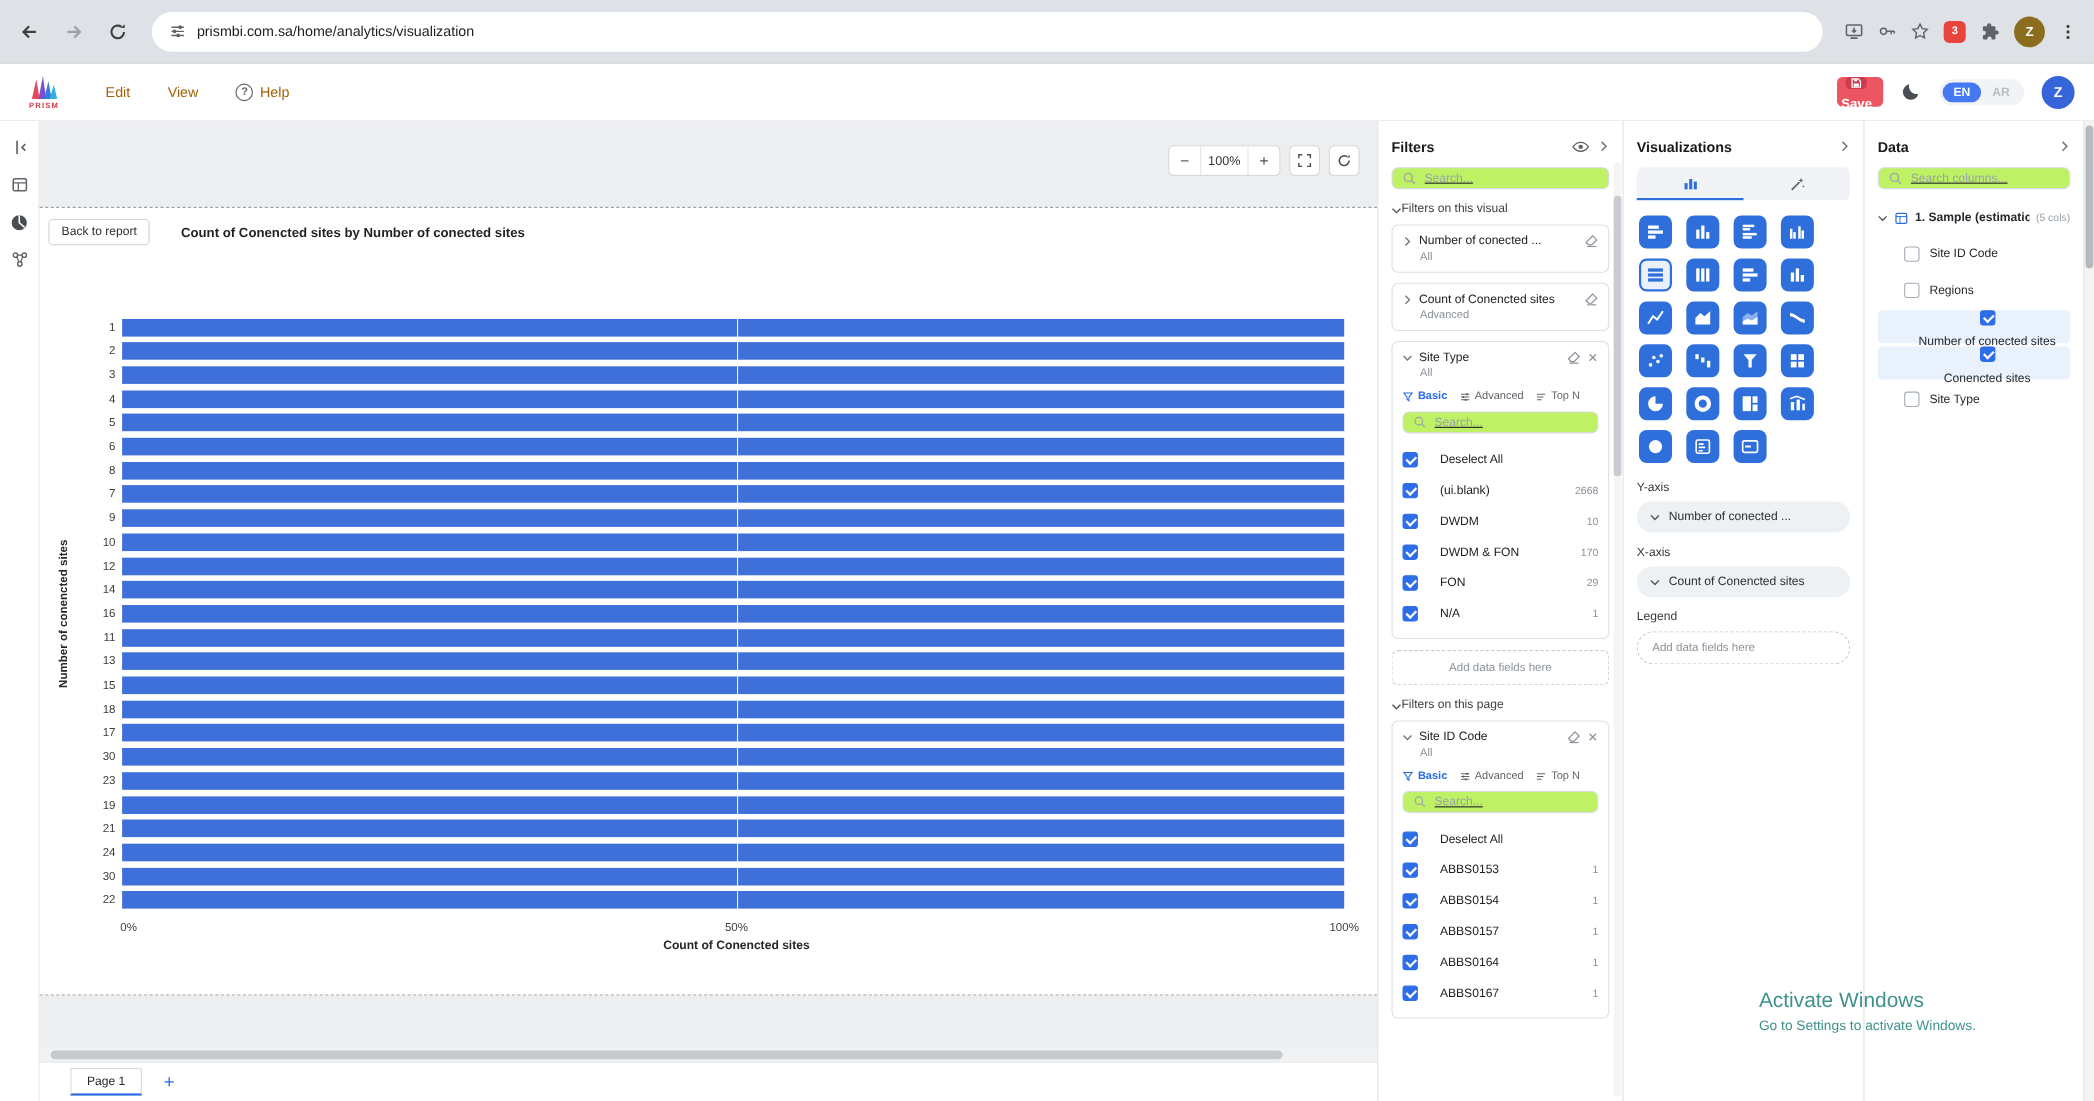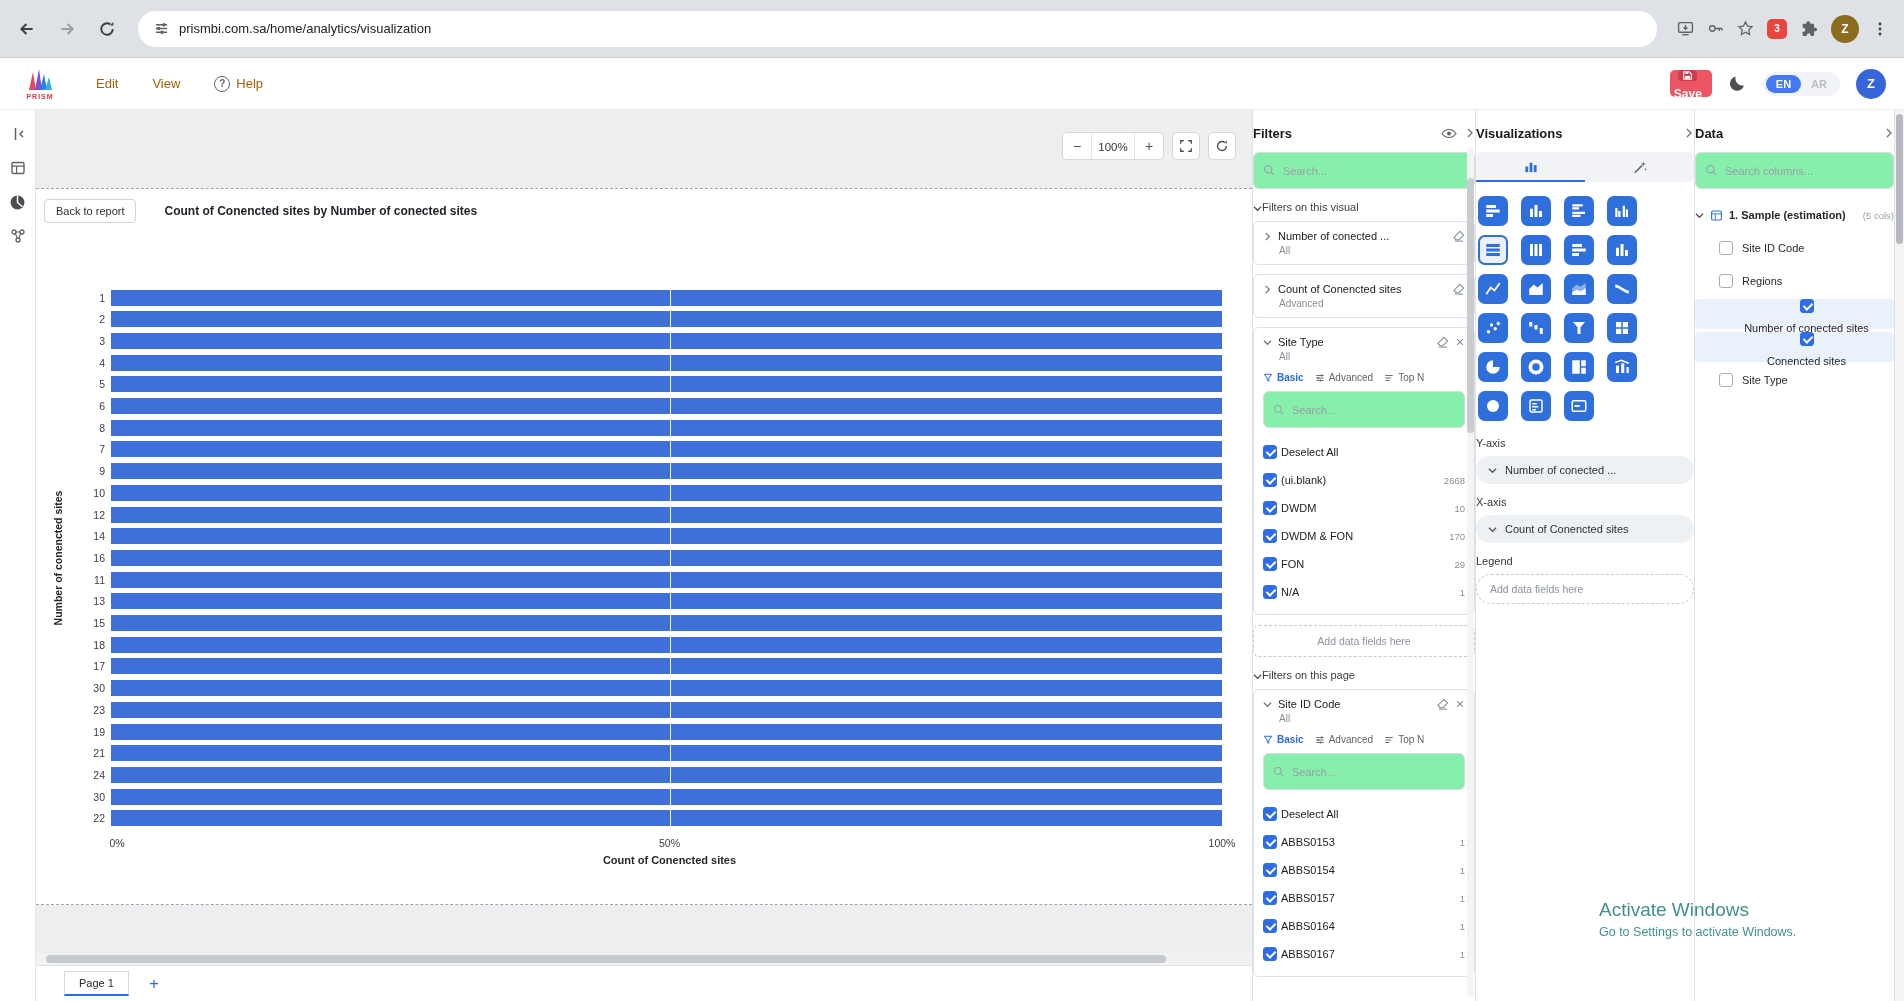--- a/index.html
+++ b/index.html
@@ -61,40 +61,40 @@
   .x-label {position:absolute; left:81px; right:30px; top:665px; text-align:center; font-size:11px; font-weight:700; color:#24282c;}
   .y-label {position:absolute; left:22px; top:369px; transform:translate(-50%,-50%) rotate(-90deg); white-space:nowrap; font-size:10.5px; font-weight:700; color:#24282c;}
 
   .h-scroll-track {position:absolute; left:0; right:0; bottom:36px; height:12px; background:#f1f2f3;}
   .h-scroll-thumb {position:absolute; left:10px; top:2px; width:1120px; height:8px; background:#c6c9cd; border-radius:4px; cursor:pointer;}
   .tab-bar {position:absolute; left:0; right:0; bottom:0; height:36px; background:#fff; border-top:1px solid #e3e4e6; display:flex; align-items:center; padding-left:28px; gap:20px;}
   .page-tab {border:1px solid #d6d9dd; border-bottom:2px solid #2b6be4; background:#fff; padding:5px 14px; font-size:11px; color:#24282c; cursor:pointer;}
   .add-page-btn {color:#2b6be4; font-size:17px; font-weight:400; cursor:pointer;}
 
   
-  .panel {position:absolute; top:110px; bottom:0; background:#fff; border-left:1px solid #dfe1e5; padding:8px 0; overflow:hidden;}
+  .panel {position:absolute; top:110px; bottom:0; background:#fff; border-left:1px solid #dfe1e5; padding:8px 12px; overflow:hidden;}
   #filters-panel {left:1252px; width:223px;}
   #viz-panel {left:1475px; width:219px;}
   #data-panel {left:1694px; width:200px;}
   .panel-head {display:flex; align-items:center; gap:8px; height:30px; margin-bottom:4px;}
   .panel-title {flex:1; font-size:13px; font-weight:700; color:#17191c;}
-  .search-box {height:37px; border:1px solid #d7dadf; border-radius:6px; display:flex; align-items:center; gap:7px; padding:0 9px; margin:4px 0 12px; background:#86efac;}
+  .search-box {height:20px; border:1px solid #d7dadf; border-radius:6px; display:flex; align-items:center; gap:7px; padding:0 9px; margin:4px 0 12px; background:#bef264;text-decoration:underline;}
   .search-box input {font-size:11px; color:#555; width:100%;}
   .search-box input::placeholder {color:#9aa0a6;}
   .section-label {display:flex; align-items:flex-end; gap:0; font-size:11px; color:#3c4043; margin:6px 0 8px; cursor:pointer;}
 
   .filter-card {border:1px solid #dcdfe4; border-radius:6px; padding:8px 9px; margin-bottom:9px; background:#fff;}
   .fc-head {display:flex; align-items:center; gap:6px;}
   .fc-name {flex:1; font-size:11px; color:#202124; white-space:nowrap; overflow:hidden; text-overflow:ellipsis;}
   .fc-state {font-size:10px; color:#8a8f98; margin:3px 0 0 16px;}
   .fc-tabs {display:flex; gap:11px; margin:10px 0 8px;}
   .fc-tab {display:flex; align-items:center; gap:4px; font-size:10px; color:#5f6368; cursor:pointer;}
   .fc-tab.active {color:#2b6be4; font-weight:700;}
   .fsearch {margin:2px 0 10px;}
-  .fitem {display:flex; align-items:center; gap:4px; height:28px; font-size:11px; color:#202124; cursor:pointer;}
+  .fitem {display:flex; align-items:center; gap:20px; height:28px; font-size:11px; color:#202124; cursor:pointer;}
   .flabel {white-space:nowrap; overflow:hidden; text-overflow:ellipsis;}
   .count {margin-left:auto; font-size:9.5px; color:#8a8f98;}
   .cb {width:14px; height:14px; border:1.4px solid #a7adb5; border-radius:3px; flex:none; position:relative; cursor:pointer;}
   .cb.checked {background:#2e6de8; border-color:#2e6de8;}
   .cb.checked::after {content:""; position:absolute; left:4px; top:1px; width:4px; height:7px; border:solid #fff; border-width:0 2px 2px 0; transform:rotate(45deg);}
   .add-fields-box {border:1px dashed #c6cad0; border-radius:6px; height:32px; display:flex; align-items:center; justify-content:center; font-size:10.5px; color:#8d939c; margin:10px 0 12px;}
 
   .panel-scrollbar {position:absolute; right:1px; top:38px; bottom:4px; width:7px; background:#f4f4f5; border-radius:4px;}
   .panel-scroll-thumb {position:absolute; left:0; right:0; top:30px; height:255px; background:#c8cbd0; border-radius:4px; cursor:pointer;}
 

